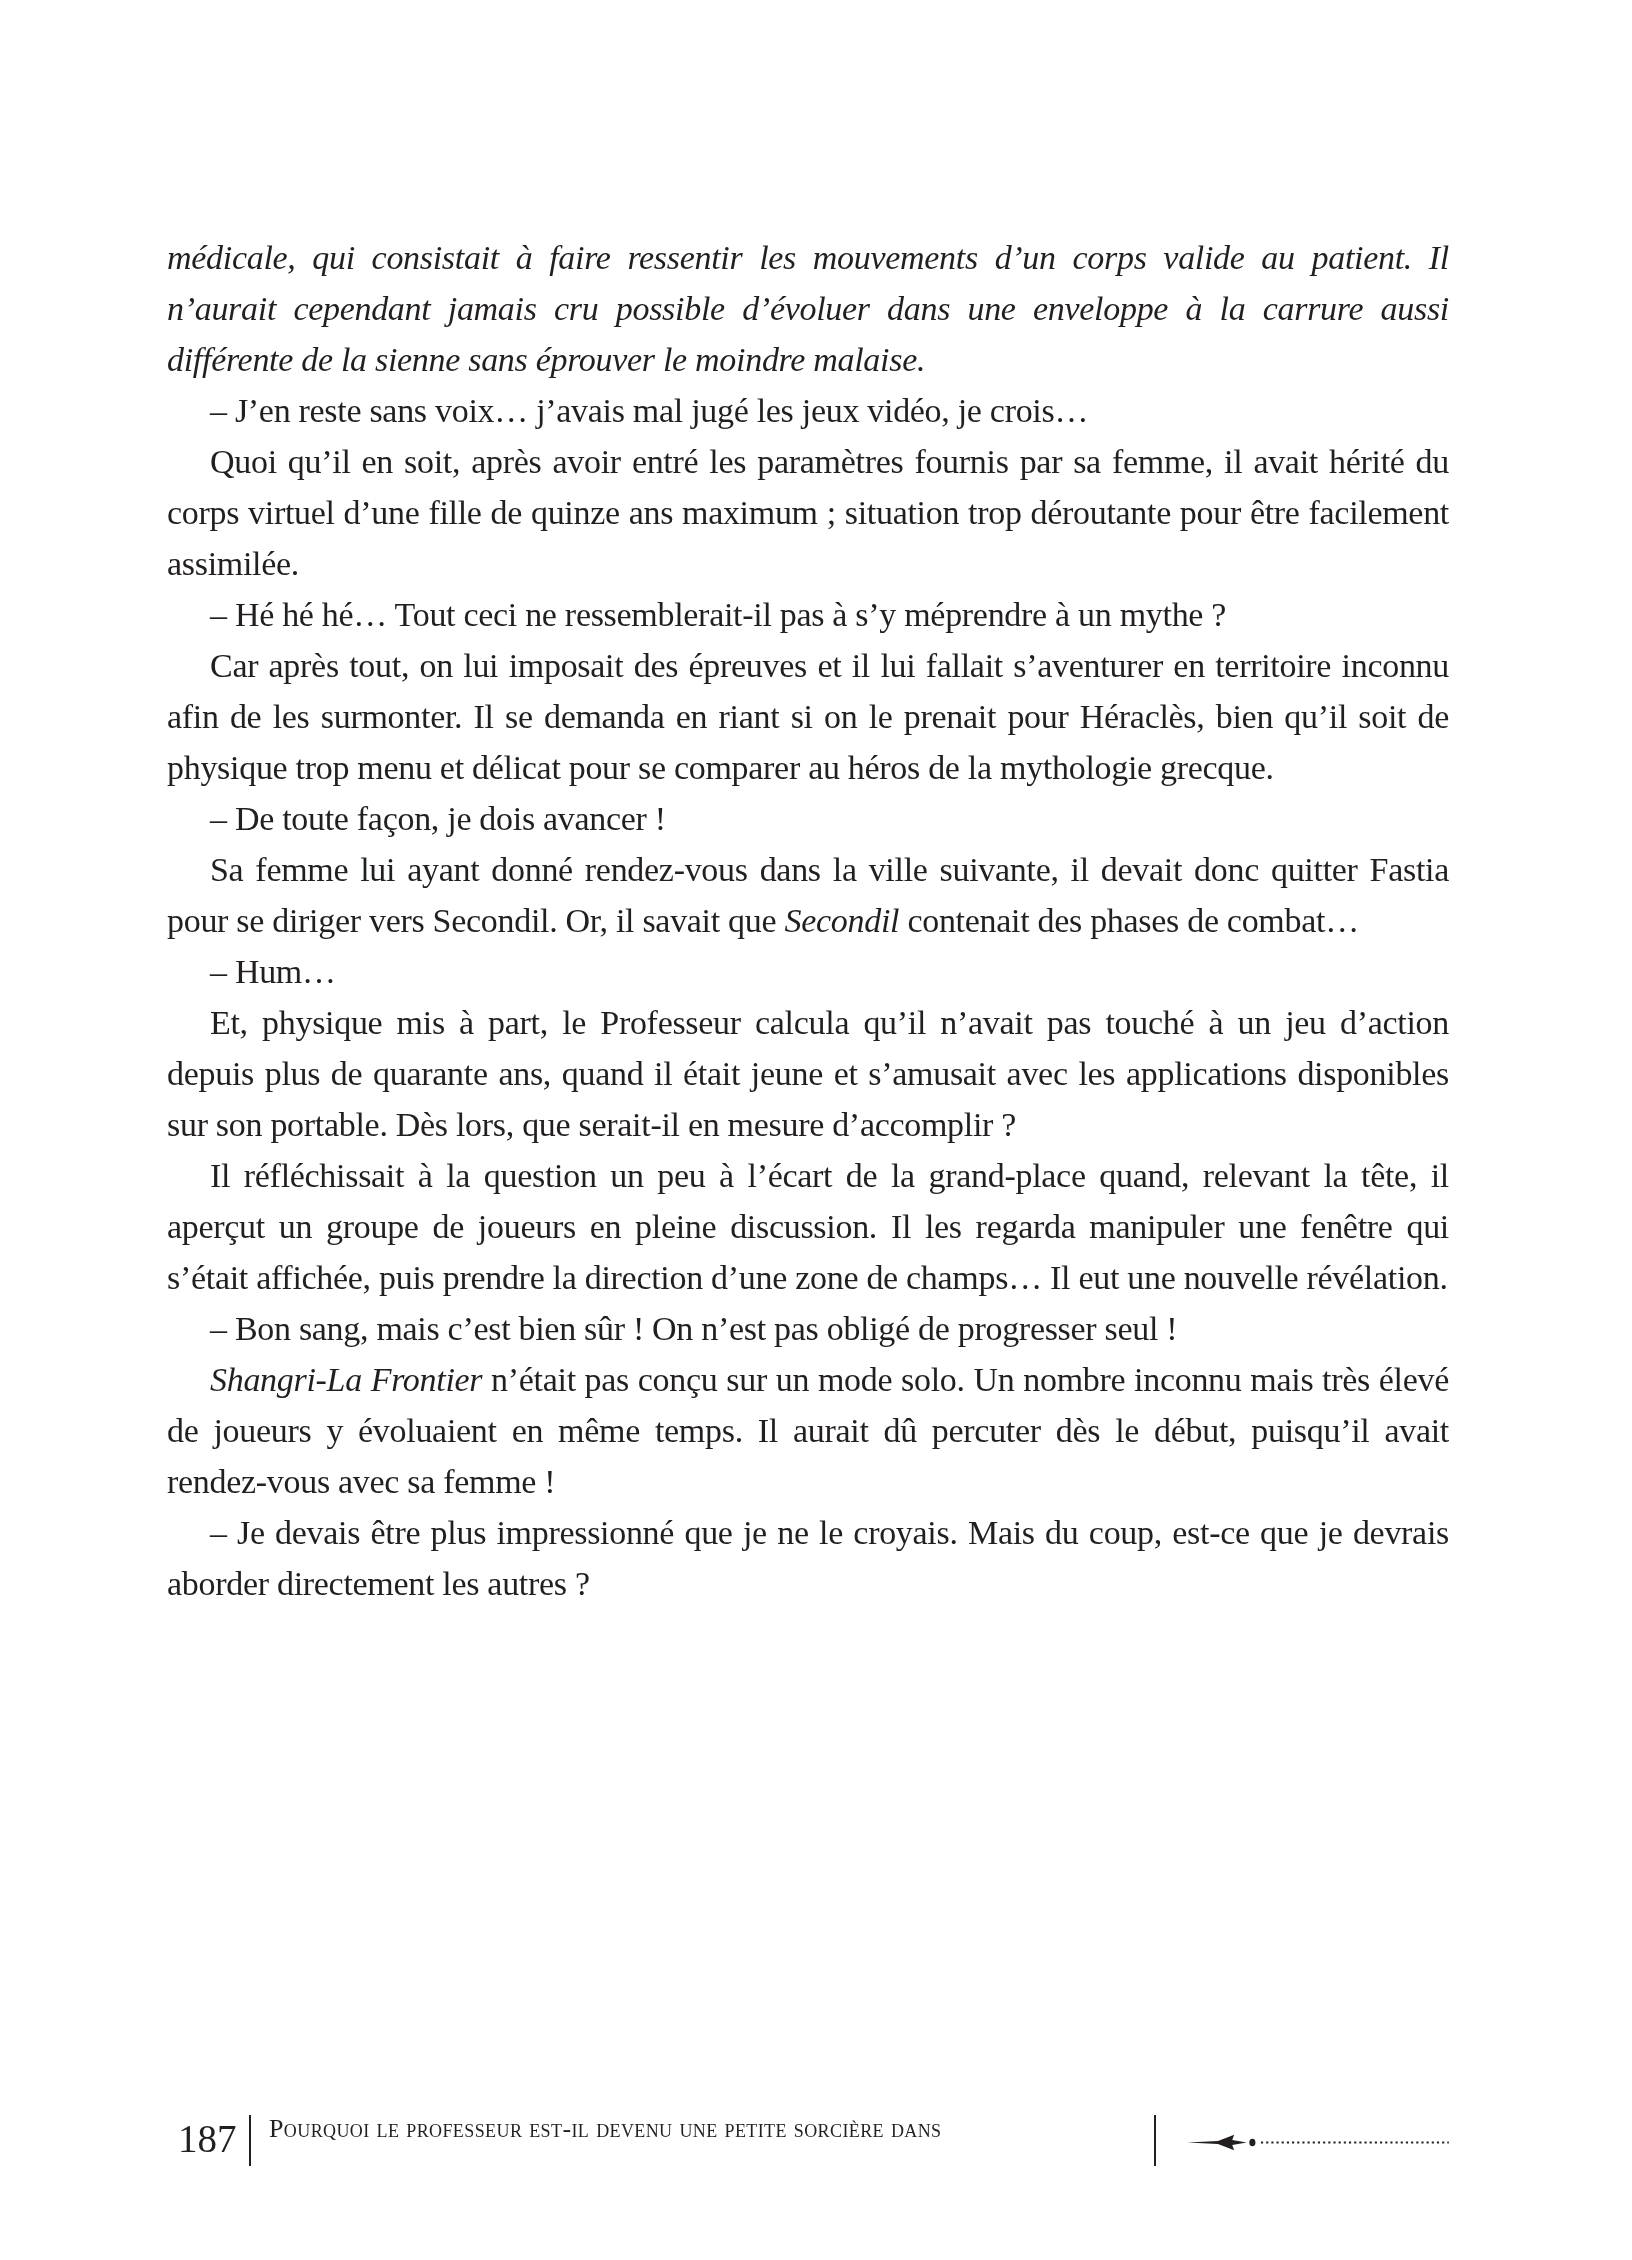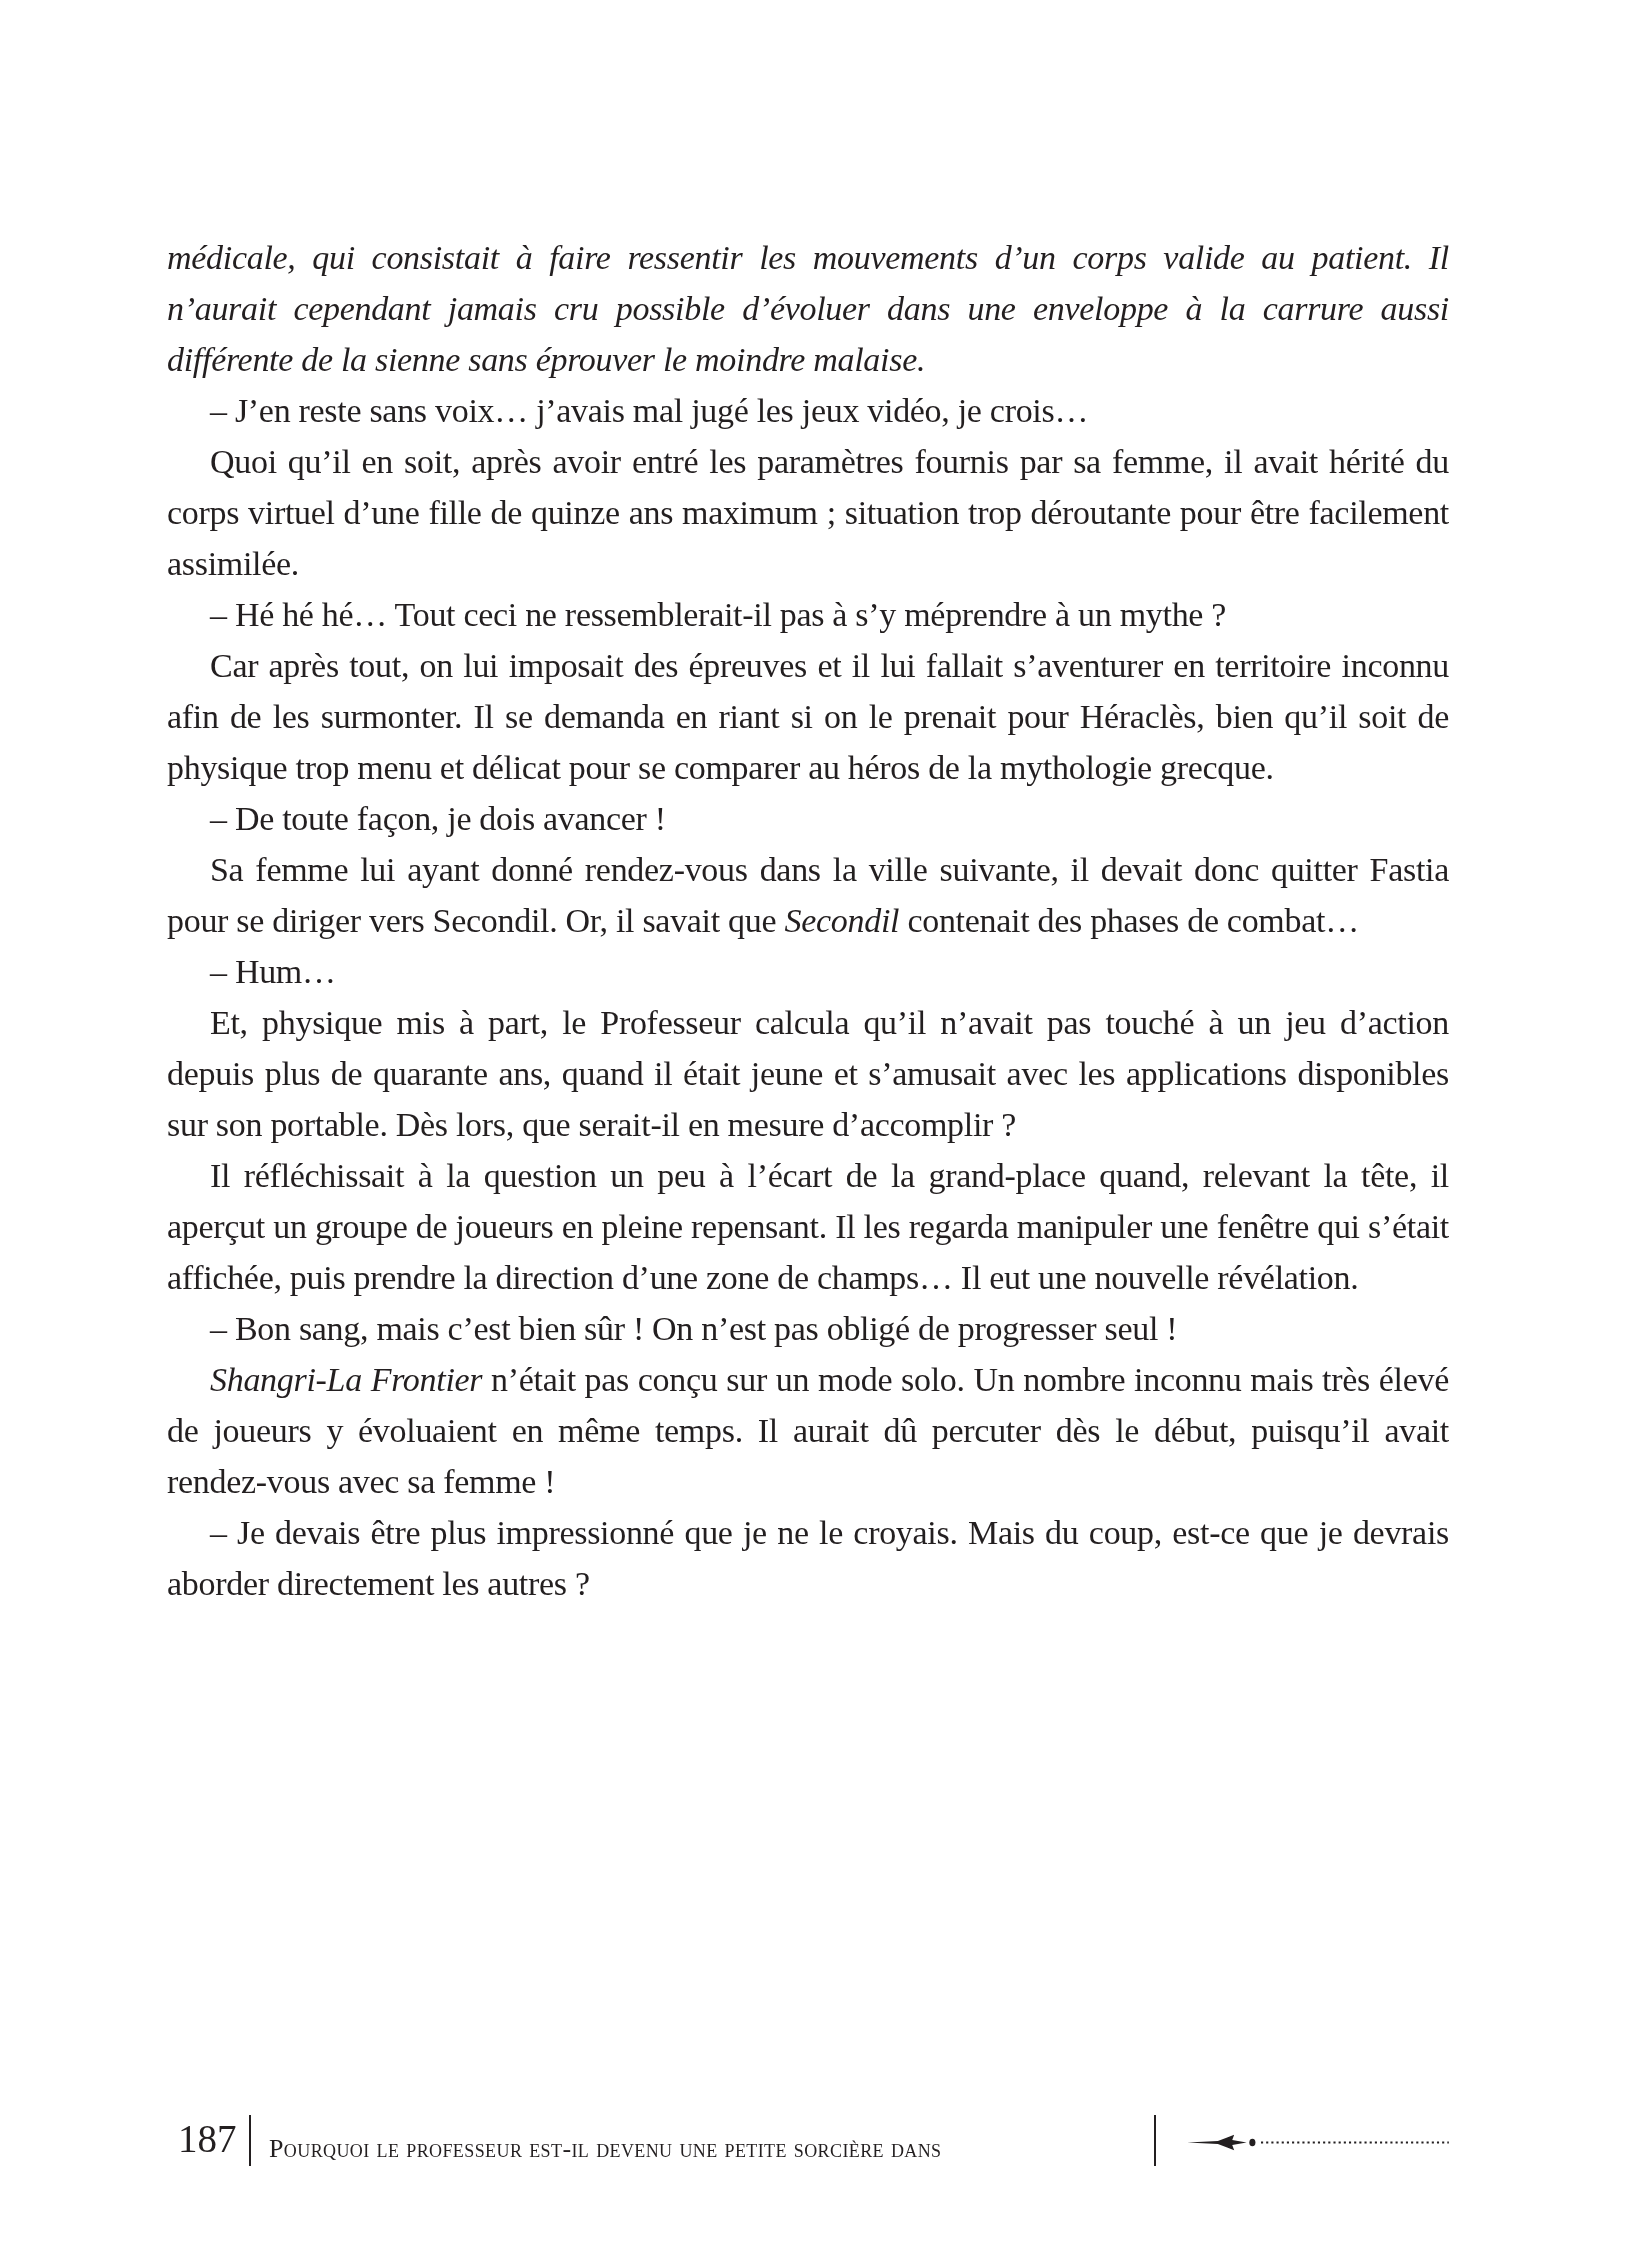--- a/index.html
+++ b/index.html
@@ -38,41 +38,40 @@
     left: 269px;
     top: 2117px;
     width: 874px;
     font-family: "Liberation Serif", "DejaVu Serif", serif;
     font-size: 26px;
     line-height: 23px;
     font-variant: small-caps;
     color: #231f20;
     letter-spacing: 0.4px;
     white-space: nowrap;
-    margin-top: 20px;
   }
   .running-title div { white-space: nowrap; }
   .ornament { position: absolute; left: 1184px; top: 2131px; width: 269px; height: 23px; }
 </style>
 </head>
 <body>
 
 <div class="page">
 
   <div class="text-block">
     <p class="noindent">médicale, qui consistait à faire ressentir les mouvements d’un corps valide au patient. Il n’aurait cependant jamais cru possible d’évoluer dans une enveloppe à la carrure aussi différente de la sienne sans éprouver le moindre malaise.</p>
     <p>– J’en reste sans voix… j’avais mal jugé les jeux vidéo, je crois…</p>
     <p>Quoi qu’il en soit, après avoir entré les paramètres fournis par sa femme, il avait hérité du corps virtuel d’une fille de quinze ans maximum ; situation trop déroutante pour être facilement assimilée.</p>
     <p>– Hé hé hé… Tout ceci ne ressemblerait-il pas à s’y méprendre à un mythe ?</p>
     <p>Car après tout, on lui imposait des épreuves et il lui fallait s’aventurer en territoire inconnu afin de les surmonter. Il se demanda en riant si on le prenait pour Héraclès, bien qu’il soit de physique trop menu et délicat pour se comparer au héros de la mythologie grecque.</p>
     <p>– De toute façon, je dois avancer !</p>
     <p><span>Sa femme lui ayant donné rendez-vous dans la ville suivante, il devait donc quitter Fastia pour se diriger vers Secondil. Or, il savait que </span><em>Secondil</em><span> contenait des phases de combat…</span></p>
     <p>– Hum…</p>
     <p>Et, physique mis à part, le Professeur calcula qu’il n’avait pas touché à un jeu d’action depuis plus de quarante ans, quand il était jeune et s’amusait avec les applications disponibles sur son portable. Dès lors, que serait-il en mesure d’accomplir ?</p>
-    <p>Il réfléchissait à la question un peu à l’écart de la grand-place quand, relevant la tête, il aperçut un groupe de joueurs en pleine repensant. Il les regarda manipuler une fenêtre qui s’était affichée, puis prendre la direction d’une zone de champs… Il eut une nouvelle révélation.</p>
+    <p>Il réfléchissait à la question un peu à l’écart de la grand-place quand, relevant la tête, il aperçut un groupe de joueurs en pleine discussion. Il les regarda manipuler une fenêtre qui s’était affichée, puis prendre la direction d’une zone de champs… Il eut une nouvelle révélation.</p>
     <p>– Bon sang, mais c’est bien sûr ! On n’est pas obligé de progresser seul !</p>
     <p><em>Shangri-La Frontier</em><span> n’était pas conçu sur un mode solo. Un nombre inconnu mais très élevé de joueurs y évoluaient en même temps. Il aurait dû percuter dès le début, puisqu’il avait rendez-vous avec sa femme !</span></p>
     <p>– Je devais être plus impressionné que je ne le croyais. Mais du coup, est-ce que je devrais aborder directement les autres ?</p>
   </div>
 
   <div class="footer">
     <div class="page-number">187</div>
     <div class="vbar left"></div>
     <div class="running-title">
       <div>Pourquoi le professeur est-il devenu une petite sorcière dans</div>

